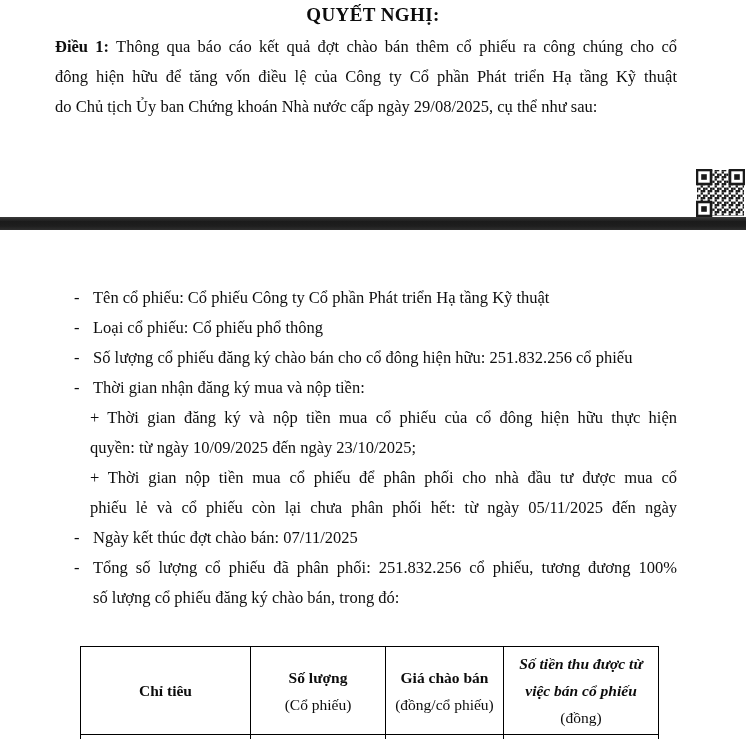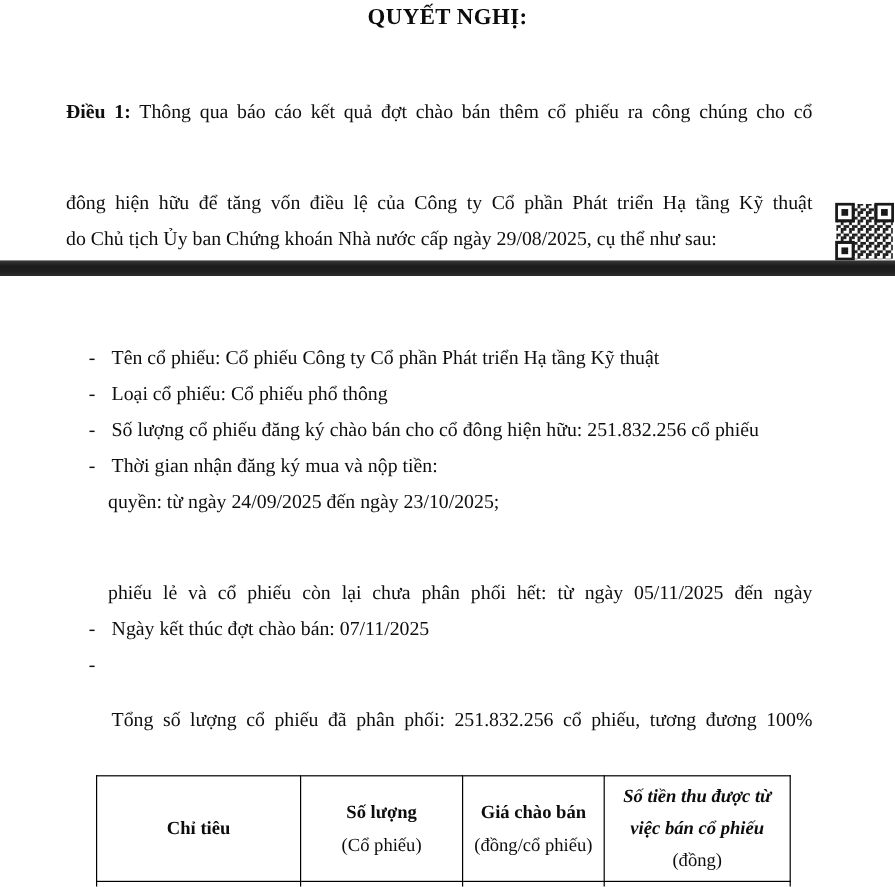--- a/index.html
+++ b/index.html
@@ -14,21 +14,21 @@
     text-align:center;font-weight:bold;font-size:19px;line-height:26px;
     letter-spacing:.4px;color:#0c0c0c;
   }
   .article{
     position:absolute;left:55px;top:32px;width:622px;
     font-size:16.5px;color:#0e0e0e;
   }
   .ln{line-height:30px;white-space:nowrap;}
   .wrapline{white-space:normal;font-style:italic;}
   .fill{
-    text-align:justify;text-align-last:justify;white-space:normal;margin-top:46px;
+    text-align:justify;text-align-last:justify;white-space:normal;
   }
   .bold{font-weight:bold;}
   
   .stamp{position:absolute;top:169px;right:0;width:110px;height:62px;text-align:right;}
   .stamp svg{position:absolute;top:0;right:1px;}
   .stamp-code{
     position:absolute;top:48px;right:-1px;
     font-family:"Liberation Sans","DejaVu Sans",sans-serif;
     font-size:11px;color:#3a3a3a;white-space:nowrap;letter-spacing:.2px;
   }
@@ -132,38 +132,41 @@
     </div>
 
     <div class="li">
       <span class="mk">-</span>
       <div class="lt">
           <div class="ln">Thời gian nhận đăng ký mua và nộp tiền:</div>
         </div>
     </div>
 
     <div class="sub">
-      <div class="ln">quyền: từ ngày 24/09/2025 đến ngày 23/10/2025;</div>
+      <div class="ln fill">+ Thời gian đăng ký và nộp tiền mua cổ phiếu của cổ đông hiện hữu thực hiện</div>
+      <div class="ln">quyền: từ ngày 10/09/2025 đến ngày 23/10/2025;</div>
     </div>
 
     <div class="sub">
+      <div class="ln fill">+ Thời gian nộp tiền mua cổ phiếu để phân phối cho nhà đầu tư được mua cổ</div>
       <div class="ln fill">phiếu lẻ và cổ phiếu còn lại chưa phân phối hết: từ ngày 05/11/2025 đến ngày</div>
     </div>
 
     <div class="li">
       <span class="mk">-</span>
       <div class="lt">
           <div class="ln">Ngày kết thúc đợt chào bán: 07/11/2025</div>
         </div>
     </div>
 
     <div class="li">
       <span class="mk">-</span>
       <div class="lt">
         <div class="ln fill">Tổng số lượng cổ phiếu đã phân phối: 251.832.256 cổ phiếu, tương đương 100%</div>
+        <div class="ln">số lượng cổ phiếu đăng ký chào bán, trong đó:</div>
       </div>
     </div>
 
   </div>
 
   <table class="tbl">
     <colgroup>
       <col style="width:170px">
         <col style="width:135px">
         <col style="width:118px">

